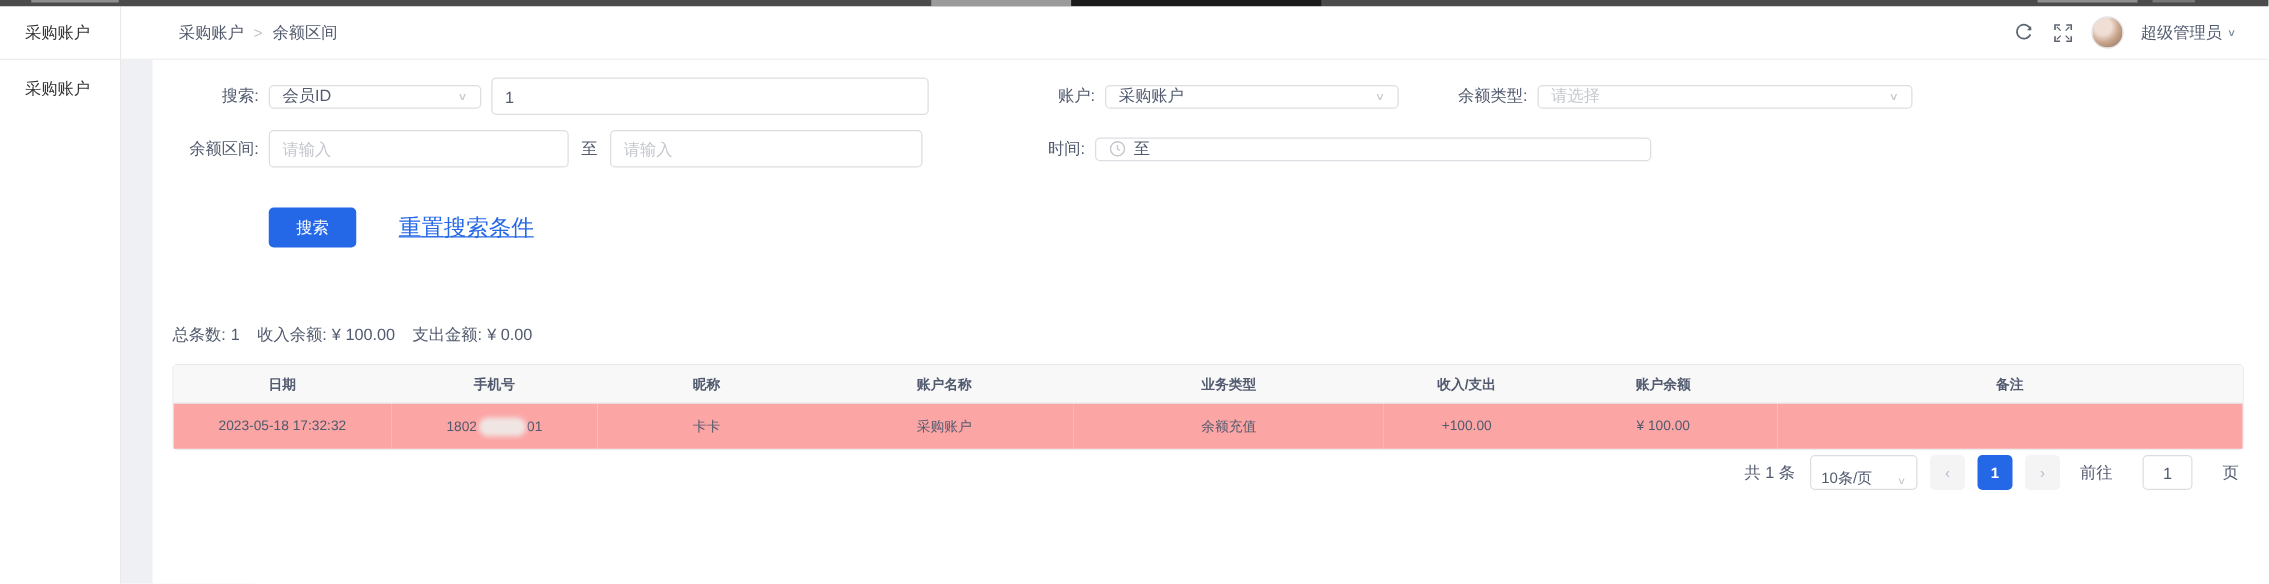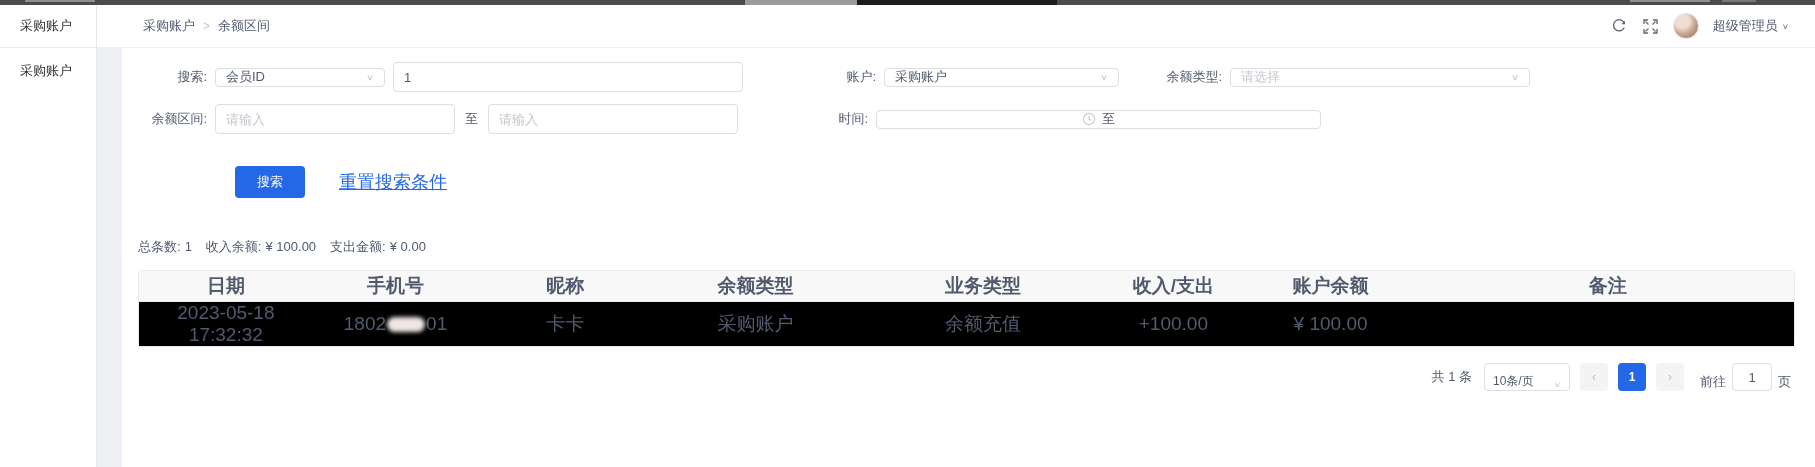--- a/index.html
+++ b/index.html
@@ -35,55 +35,55 @@
 
   
   .main { flex:1; display:flex; background:#eef0f3; min-height:0; }
   .gutter { width:25px; flex:0 0 25px; background:#eef0f3; }
   .card { flex:1; background:#fff; padding:14px 20px 0 16px; }
 
   
   .form { padding-left:4px; }
   .form-row { display:flex; align-items:center; gap:8px; margin-bottom:12px; font-size:13px; }
   .f-label { text-align:right; color:#515a6e; flex:0 0 auto; }
-  .ctl { height:19px; border:1px solid #dcdee2; border-radius:4px; background:#fff; display:flex; align-items:center; padding:0 10px; font-size:13px; color:#515a6e; position:relative;justify-content:center; }
+  .ctl { height:19px; border:1px solid #dcdee2; border-radius:4px; background:#fff; display:flex; align-items:center; padding:0 10px; font-size:13px; color:#515a6e; position:relative; }
   .ctl .chev { margin-left:auto; color:#c5c8ce; font-size:11px; transform:scaleY(.75); }
   .ctl.placeholder { color:#c5c8ce; }
   input.ctl-input { height:30px; border:1px solid #dcdee2; border-radius:4px; padding:0 10px; font-size:13px; color:#515a6e; outline:none; font-family:inherit; }
   input.ctl-input::placeholder { color:#c5c8ce; }
   .sep-zhi { color:#515a6e; font-size:13px; padding:0 2px; }
   .date-range { display:flex; align-items:center; gap:0; padding:0 10px; }
   .date-range .dr-start,.date-range .dr-end { flex:1; text-align:center; color:#c5c8ce; }
   .date-range .dr-sep { color:#515a6e; flex:0 0 auto; }
   .clock { color:#c5c8ce; display:inline-flex; margin-right:6px; }
 
-  .btn-row { display:flex; align-items:center; margin:32px 0 0 93px; gap:34px;font-family:Liberation Mono, monospace; }
+  .btn-row { display:flex; align-items:center; margin:32px 0 0 73px; gap:34px;font-family:Liberation Mono, monospace; }
   .btn-primary { background:var(--primary); color:#fff; border:none; height:32px; width:70px; border-radius:4px; font-size:13px; cursor:pointer; font-family:inherit; }
   .reset-link { color:var(--primary); font-size:18px; text-decoration:underline; cursor:pointer;text-align:center; }
 
   
-  .summary { margin-top:40px; font-size:13px; color:#515a6e; display:flex; gap:6px; align-items:center; }
+  .summary { margin-top:61px; font-size:13px; color:#515a6e; display:flex; gap:6px; align-items:center; }
   .summary .seg { margin-right:8px; }
   .summary b { font-weight:normal; margin-left:4px; }
 
   
   .tbl-wrap { margin-top:14px; }
-  table.grid { width:100%; border-collapse:separate; border-spacing:0; border:1px solid #e8eaec; border-radius:4px; font-size:19px; }
+  table.grid { width:100%; border-collapse:separate; border-spacing:0; border:1px solid #e8eaec; border-radius:4px; font-size:11px; }
   table.grid th { background:#f8f8f9; color:#515a6e; font-weight:bold; height:31px; text-align:center; border-bottom:1px solid #e8eaec; }
-  table.grid td { height:36px; text-align:center; color:#515a6e; background:#000000; }
+  table.grid td { height:36px; text-align:center; color:#515a6e; background:#fca5a5; }
   .blur-patch { display:inline-block; width:38px; height:15px; background:#efe6e3; border-radius:8px; filter:blur(2px); vertical-align:middle; margin:0 1px; }
 
   
-  .pagination { margin-top:16px; display:flex; justify-content:flex-end; align-items:center; gap:10px; font-size:13px; color:#515a6e; padding-right:4px; }
+  .pagination { margin-top:4px; display:flex; justify-content:flex-end; align-items:center; gap:10px; font-size:13px; color:#515a6e; padding-right:4px; }
   .pg-total { margin-right:2px; }
   .pg-size { width:86px; height:28px; border:1px solid #dcdee2; border-radius:4px; display:flex; align-items:flex-end; padding:0 8px; font-size:12px; color:#515a6e; cursor:pointer; }
   .pg-size .chev { margin-left:auto; color:#c5c8ce; font-size:10px; transform:scaleY(.75); }
   .pg-btn { width:28px; height:28px; border-radius:4px; background:#f4f4f5; display:flex; align-items:center; justify-content:center; color:#b4bccc; font-size:12px; cursor:pointer; }
   .pg-btn.active { background:var(--primary); color:#fff; font-weight:bold; cursor:default; }
-  .pg-goto { display:flex; align-items:flex-end; gap:6px; margin-left:6px; }
+  .pg-goto { display:flex; align-items:center; gap:24px; margin-left:6px; }
   .pg-goto input { width:40px; height:28px; border:1px solid #dcdee2; border-radius:4px; text-align:center; font-size:13px; color:#515a6e; outline:none; font-family:inherit; }
 </style>
 </head>
 <body>
 
 <div class="page">
 
   <div class="browser-strip">
     <div class="strip-seg" style="left:745px;width:112px;background:#9b9b9b;"></div>
     <div class="strip-seg" style="left:857px;width:200px;background:#1c1c1c;"></div>
@@ -195,21 +195,21 @@
                 <col style="width:15%">
                   <col style="width:8%">
                   <col style="width:11%">
                   <col style="width:22.5%">
               </colgroup>
               <thead>
                 <tr>
                   <th>日期</th>
                   <th>手机号</th>
                   <th>昵称</th>
-                  <th>余额类型</th>
+                  <th>账户名称</th>
                   <th>业务类型</th>
                   <th>收入/支出</th>
                   <th>账户余额</th>
                   <th>备注</th>
                 </tr>
               </thead>
               <tbody>
                 <tr>
                   <td>2023-05-18 17:32:32</td>
                   <td>

